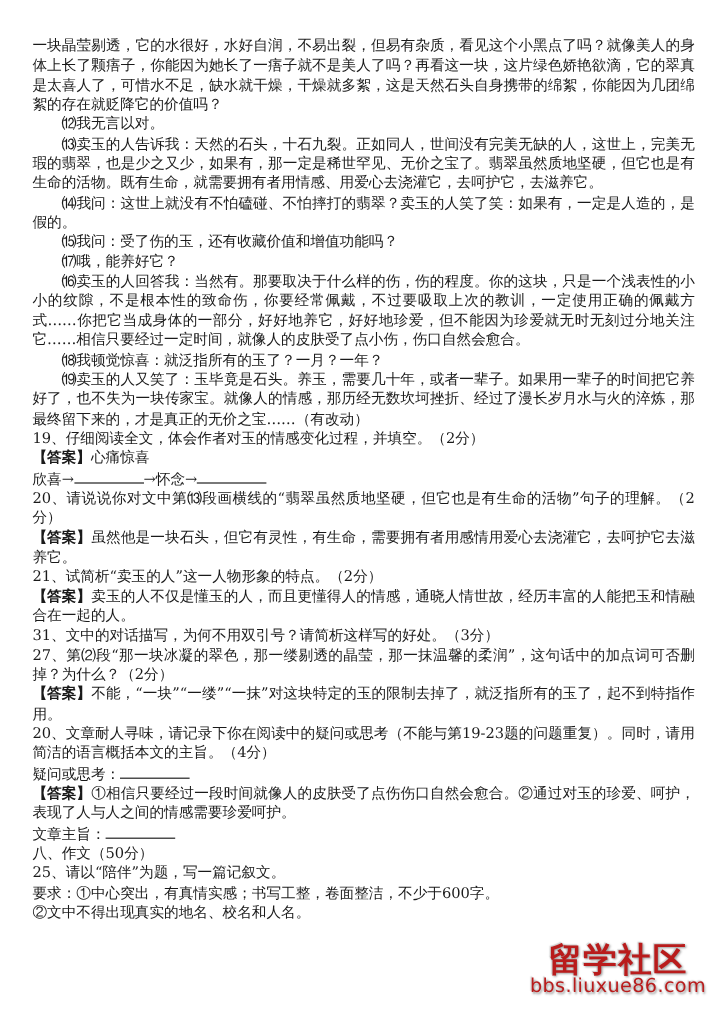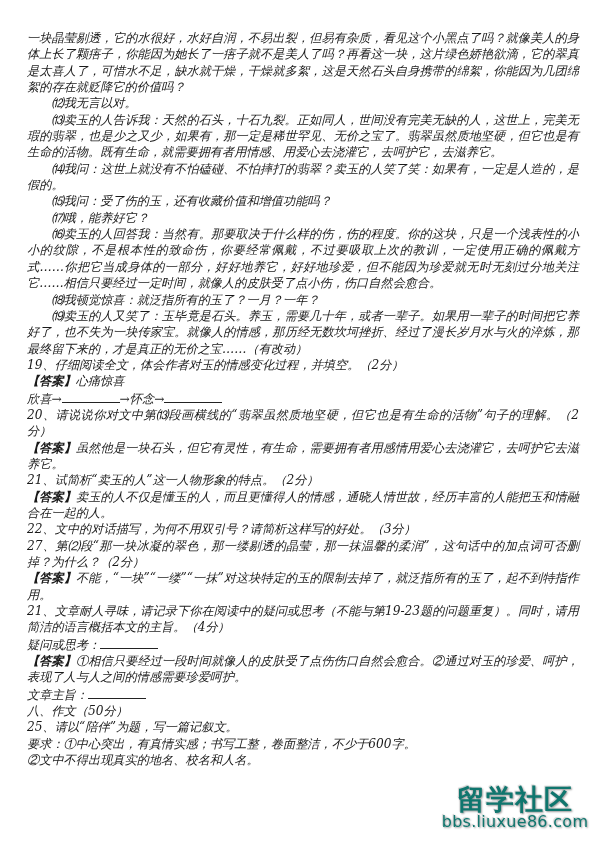--- a/index.html
+++ b/index.html
@@ -1,27 +1,27 @@
 <!DOCTYPE html>
 <html><head>
 <meta charset="utf-8">
 <style>
   html, body { margin: 0; padding: 0; background: #ffffff; }
   body { width: 600px; height: 848px; position: relative; overflow: hidden;
          font-family: "DejaVu Serif", "Liberation Serif", serif; color: #1a1a1a; }
-  .page { position: absolute; left: 27px; top: 30px; width: 552px; font-size: 12.2px; line-height: 16.35px; font-style: italic; }
+  .page { position: absolute; left: 27px; top: 30px; width: 552px; font-size: 12.2px; line-height: 16.35px; }
   .p { margin: 0; text-align: justify; text-justify: inter-character; }
   .indent { text-indent: 2em; }
   .ans-tag { font-weight: bold; }
   .blank { display: inline-block; border-bottom: 1px solid #222; height: 12px; vertical-align: baseline; }
   .blank.w1 { width: 58px; }
   .blank.w2 { width: 58px; }
   .blank.w3 { width: 58px; }
   .blank.w4 { width: 58px; }
-  .wm { position: absolute; left: 440px; top: 785px; width: 150px; text-align: center; color: #0f766e;
+  .wm { position: absolute; left: 440px; top: 785px; width: 150px; text-align: center; color: #b91c1c;
         font-family: "DejaVu Sans", sans-serif; text-shadow: 1px 1px 2px #9a9a9a, -1px -1px 1px #cfcfcf; }
   .wm .big { font-size: 28px; font-weight: bold; letter-spacing: 1px; line-height: 30px; }
   .wm .small { font-size: 16px; line-height: 14px; letter-spacing: 0.3px; }
 </style>
 </head>
 <body>
 
 <div class="page">
   <p class="p">一块晶莹剔透，它的水很好，水好自润，不易出裂，但易有杂质，看见这个小黑点了吗？就像美人的身体上长了颗痦子，你能因为她长了一痦子就不是美人了吗？再看这一块，这片绿色娇艳欲滴，它的翠真是太喜人了，可惜水不足，缺水就干燥，干燥就多絮，这是天然石头自身携带的绵絮，你能因为几团绵絮的存在就贬降它的价值吗？</p>
   <p class="p indent">⑿我无言以对。</p>
@@ -38,26 +38,26 @@
   <p class="p">
     <span>欣喜→</span><span class="blank w1"></span><span>→怀念→</span><span class="blank w2"></span>
   </p>
 
   <p class="p">20、请说说你对文中第⒀段画横线的“翡翠虽然质地坚硬，但它也是有生命的活物”句子的理解。（2分）</p>
   <p class="p"><span class="ans-tag">【答案】</span><span>虽然他是一块石头，但它有灵性，有生命，需要拥有者用感情用爱心去浇灌它，去呵护它去滋养它。</span></p>
 
   <p class="p">21、试简析“卖玉的人”这一人物形象的特点。（2分）</p>
   <p class="p"><span class="ans-tag">【答案】</span><span>卖玉的人不仅是懂玉的人，而且更懂得人的情感，通晓人情世故，经历丰富的人能把玉和情融合在一起的人。</span></p>
 
-  <p class="p">22、文中的对话描写，为何不用双引号？请简析这样写的好处。（3分）</p>
+  <p class="p">31、文中的对话描写，为何不用双引号？请简析这样写的好处。（3分）</p>
 
   <p class="p">27、第⑵段“那一块冰凝的翠色，那一缕剔透的晶莹，那一抹温馨的柔润”，这句话中的加点词可否删掉？为什么？（2分）</p>
   <p class="p"><span class="ans-tag">【答案】</span><span>不能，“一块”“一缕”“一抹”对这块特定的玉的限制去掉了，就泛指所有的玉了，起不到特指作用。</span></p>
 
-  <p class="p">21、文章耐人寻味，请记录下你在阅读中的疑问或思考（不能与第19-23题的问题重复）。同时，请用简洁的语言概括本文的主旨。（4分）</p>
+  <p class="p">20、文章耐人寻味，请记录下你在阅读中的疑问或思考（不能与第19-23题的问题重复）。同时，请用简洁的语言概括本文的主旨。（4分）</p>
   <p class="p"><span>疑问或思考：</span><span class="blank w3"></span></p>
   <p class="p"><span class="ans-tag">【答案】</span><span>①相信只要经过一段时间就像人的皮肤受了点伤伤口自然会愈合。②通过对玉的珍爱、呵护，表现了人与人之间的情感需要珍爱呵护。</span></p>
   <p class="p"><span>文章主旨：</span><span class="blank w4"></span></p>
 
   <p class="p">八、作文（50分）</p>
   <p class="p">25、请以“陪伴”为题，写一篇记叙文。</p>
   <p class="p">要求：①中心突出，有真情实感；书写工整，卷面整洁，不少于600字。</p>
   <p class="p">②文中不得出现真实的地名、校名和人名。</p>
 </div>
 

